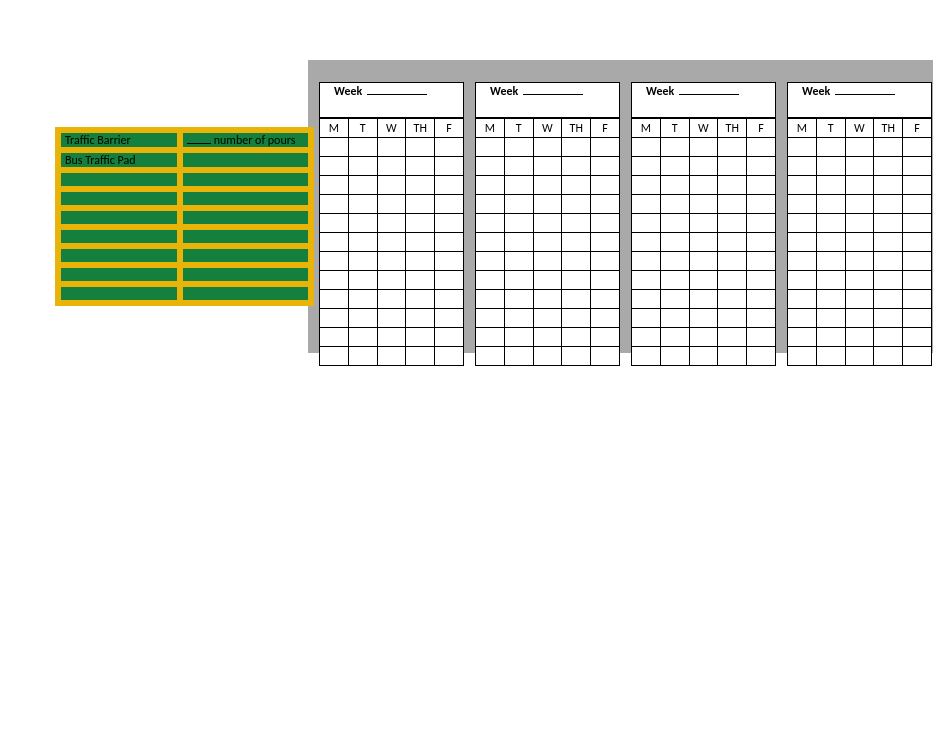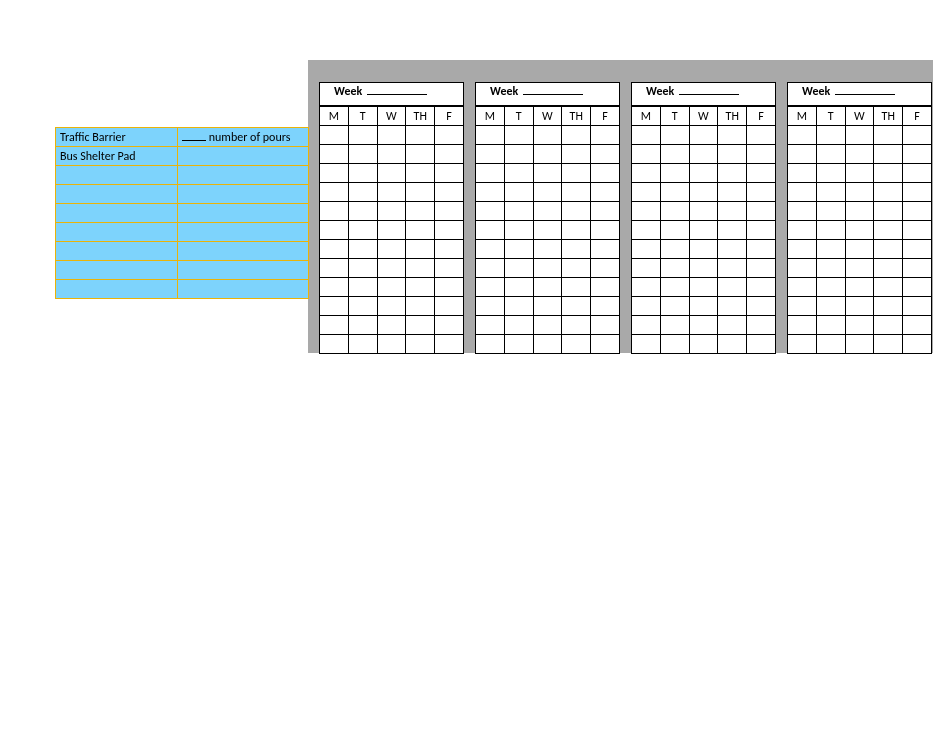--- a/index.html
+++ b/index.html
@@ -28,22 +28,22 @@
   }
 
   
   .row-table {
     position: absolute;
     top: 127px;
     left: 55px;
     border-collapse: collapse;
   }
   .row-table td {
-    border: 1px solid #eab308;
-    background: #7dd3fc;
+    border: 6px solid #eab308;
+    background: #15803d;
     height: 19px;
     padding: 0 4px;
     vertical-align: middle;
     box-sizing: border-box;
   }
   .row-table .col-a { width: 122px; }
   .row-table .col-b { width: 131px; margin-top: 44px; }
   .row-table .tall  { height: 38px; } 
 
   
@@ -53,21 +53,21 @@
     width: 145px;
   }
   .week1 { left: 319px; }
   .week2 { left: 475px; }
   .week3 { left: 631px; }
   .week4 { left: 787px; }
 
   .week-header {
     background: #fff;
     border: 1px solid #000;
-    height: 24px;
+    height: 36px;
     box-sizing: border-box;
     padding: 1px 10px 0 14px;
     font-weight: 700;
     white-space: nowrap;
   }
   .week-header .blank-line {
     display: inline-block;
     border-bottom: 1px solid #000;
     width: 60px;
     height: 10px;
@@ -106,21 +106,21 @@
 
   <div class="grey-strip"></div>
 
   <table class="row-table">
     <tbody id="row-table-body">
         <tr>
           <td class="col-a">Traffic Barrier</td>
           <td class="col-b"><span class="pours-blank"></span> <span>number of pours</span></td>
         </tr>
         <tr>
-          <td class="col-a">Bus Shelter Pad</td>
+          <td class="col-a">Bus Traffic Pad</td>
           <td class="col-b"><span></span></td>
         </tr>
         <tr>
           <td class="col-a"></td>
           <td class="col-b"><span></span></td>
         </tr>
         <tr>
           <td class="col-a"></td>
           <td class="col-b"><span></span></td>
         </tr>

